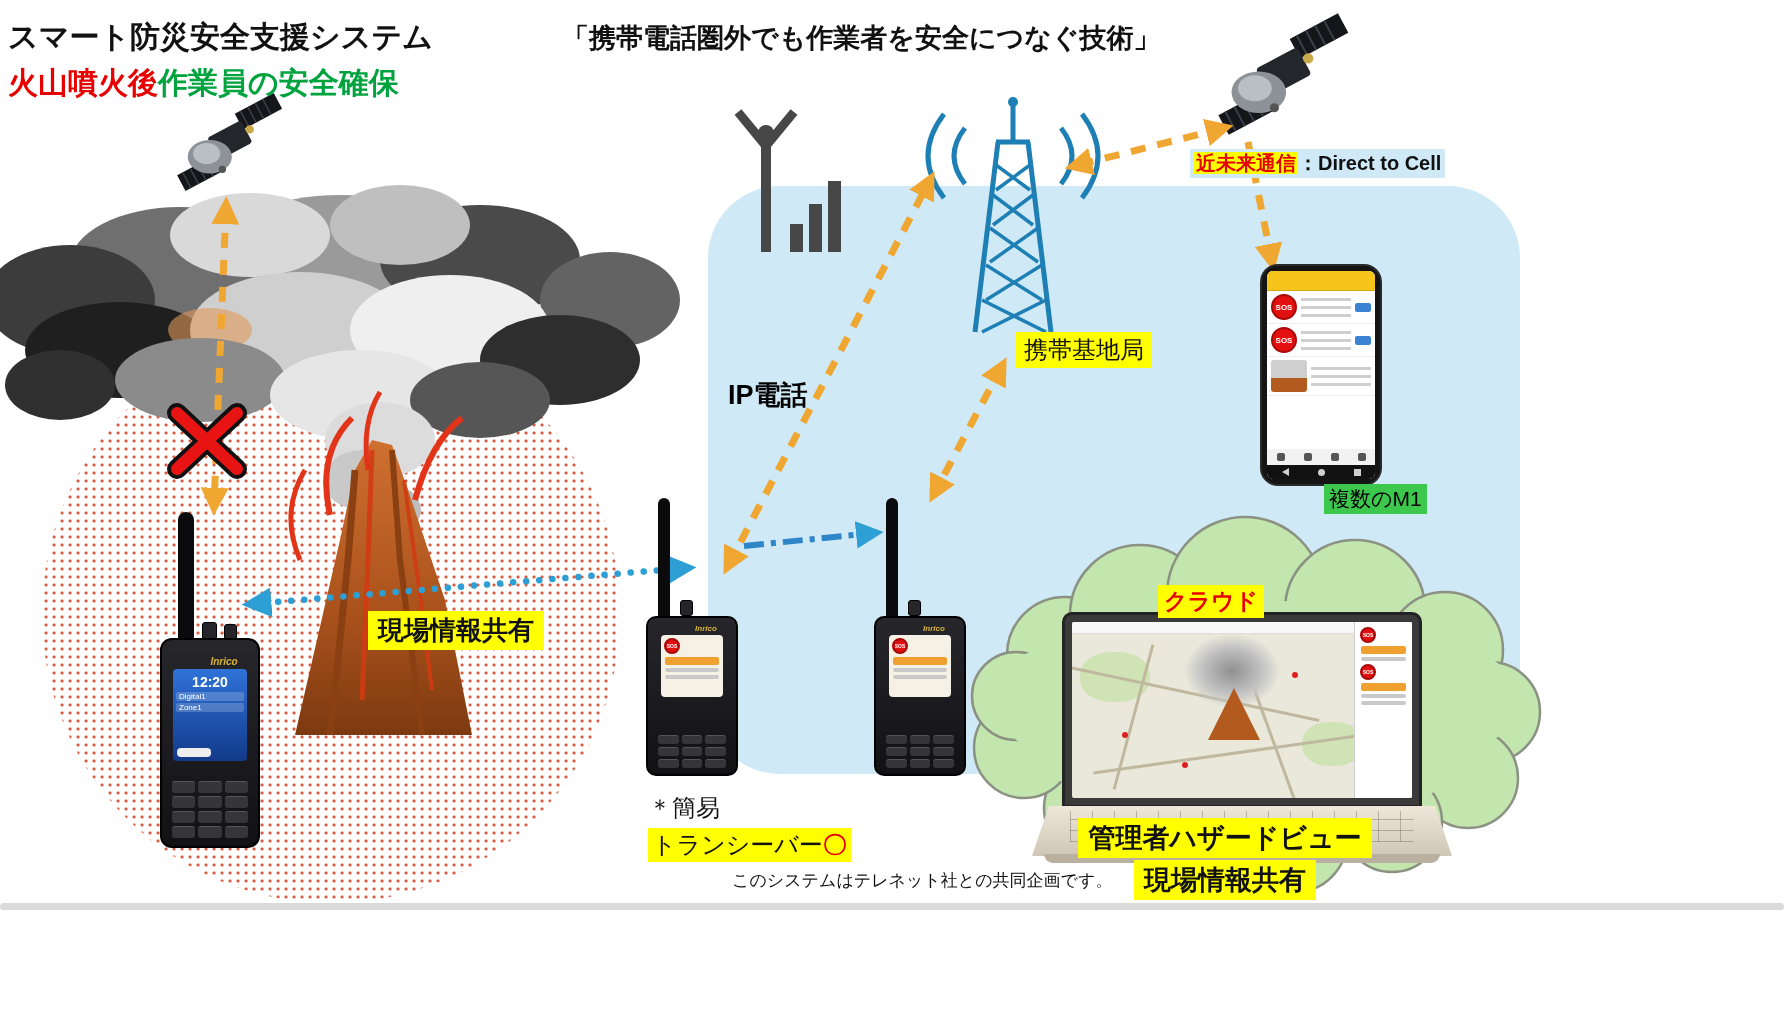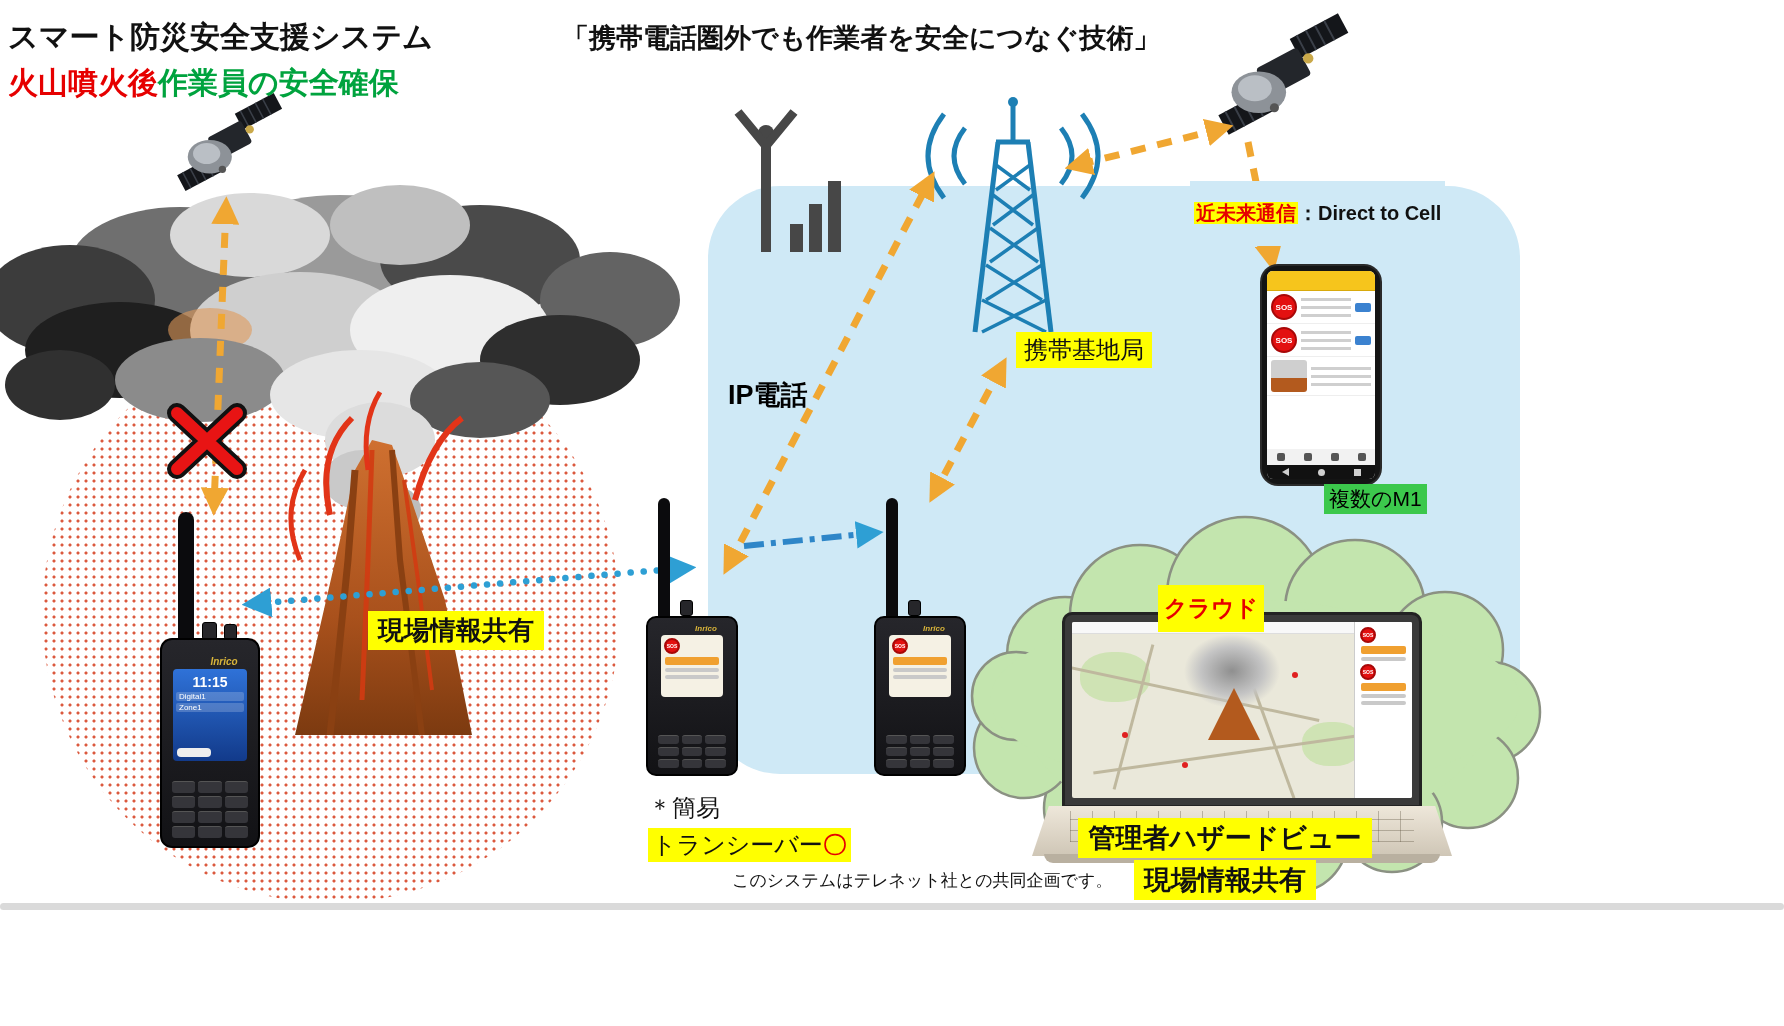--- a/index.html
+++ b/index.html
@@ -15,31 +15,31 @@
                 background-size:8px 8px; opacity:.9; }
   .scene { left:0; top:0; }
   .bottom-rule { left:0; top:903px; width:1784px; height:7px; background:#dadada; border-radius:4px; }
 
   
   .title { left:8px; top:14px; font-weight:bold; font-size:30px; line-height:46px; color:#111; }
   .t-red { color:#e60000; } .t-green { color:#00a33e; }
   .subtitle { left:562px; top:20px; font-weight:bold; font-size:27px; color:#111; }
   .sat-label { left:1356px; top:62px; background:#ffff00; color:#e60000; font-weight:bold;
                font-size:29px; line-height:37px; padding:2px 8px; }
-  .direct { left:1190px; top:149px; font-size:20px; font-weight:bold; background:#cfe9f6; padding:19px 4px;margin-top:32px; }
+  .direct { left:1190px; top:149px; font-size:20px; font-weight:bold; background:#cfe9f6; padding:1px 4px; }
   .direct .hl { background:#ffff00; color:#e60000; padding:0 2px; }
   .direct .rest { color:#111; }
   .base-station { left:1016px; top:332px; font-size:24px; color:#111; background:#ffff00; padding:2px 8px; }
   .ip-phone { left:728px; top:377px; font-size:27px; font-weight:bold; color:#000; }
   .tx-label { left:368px; top:611px; font-size:26px; font-weight:bold; background:#ffff00; padding:2px 10px; color:#111; }
   .relay { left:648px; top:792px; font-size:24px; color:#111; }
   .relay .yellow { background:#ffff00; padding:1px 4px; display:inline-block; margin-top:4px; }
   .relay .mark { color:#e60000; font-weight:bold; }
   .m1 { left:1324px; top:484px; font-size:21px; background:#3cc84c; color:#000; padding:1px 5px; }
-  .cloud-lbl { left:1158px; top:585px; font-size:23px; font-weight:bold; color:#e60000; background:#ffff00; padding:8px 6px; }
+  .cloud-lbl { left:1158px; top:585px; font-size:23px; font-weight:bold; color:#e60000; background:#ffff00; padding:1px 6px; }
   .hazard { left:1070px; top:818px; width:310px; text-align:center; font-size:27px; font-weight:bold; color:#111; }
   .hazard span { background:#ffff00; padding:2px 10px; display:inline-block; }
   .hazard .l2 { margin-top:2px; }
   .footer { left:732px; top:869px; font-size:17px; color:#111; }
 
   
   .tx { position:absolute; }
   .tx .ant { position:absolute; background:#0b0b0d; border-radius:8px; }
   .tx .knob { position:absolute; background:#26262a; border:1px solid #000; border-radius:3px; }
   .tx .body { position:absolute; background:linear-gradient(#26262b,#121215); border:2px solid #000; border-radius:12px; }
@@ -258,21 +258,21 @@
     </g>
   </svg>
 
   <div class="tx tx-large">
     <div class="ant"></div>
     <div class="knob k1"></div>
     <div class="knob k2"></div>
     <div class="body">
       <div class="brand">Inrico</div>
       <div class="screen blue">
-        <div class="tx-time">11:15</div>
+        <div class="tx-time">12:20</div>
         <div class="tx-row">Digital1</div>
         <div class="tx-row">Zone1</div>
         <div class="pill"></div>
       </div>
       <div class="keys">
         <i></i>
           <i></i>
           <i></i>
           <i></i>
           <i></i>

